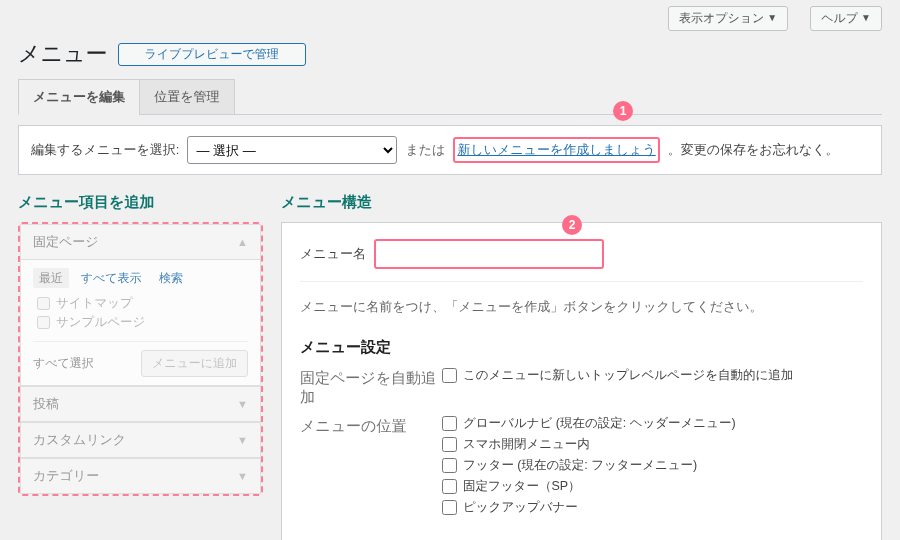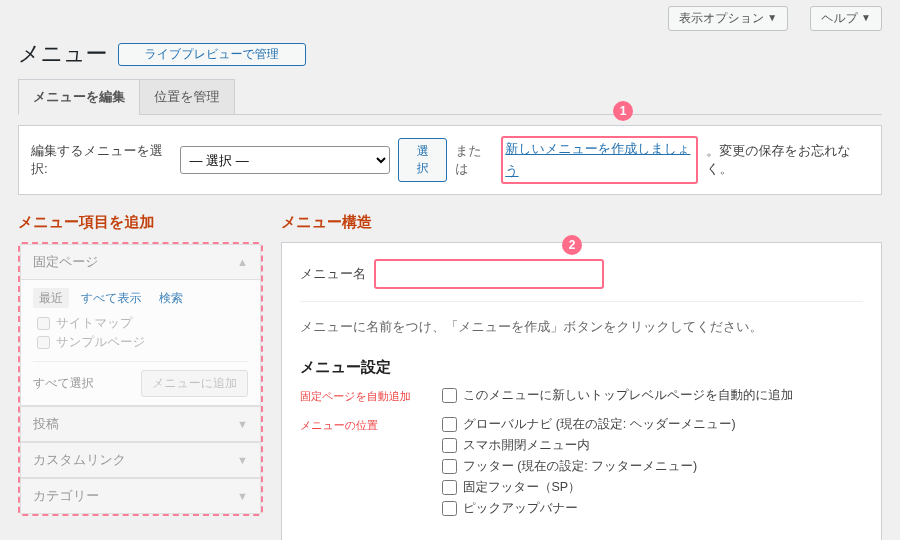--- a/index.html
+++ b/index.html
@@ -54,21 +54,21 @@
   .link { color: #2271b1; text-decoration: underline; cursor: pointer; }
   .orText { color: #666; }
   .hl-box {
     border: 2px solid #ff6c8a; border-radius: 3px; padding: 0 2px;
     display: inline-block; line-height: 22px;
   }
   .afterText { color: #444; }
   .columns { display: flex; }
   .col-left { width: 245px; margin-right: 18px; }
   .col-right { flex: 1; }
-  h2 { font-size: 15px; font-weight: 600; color: #c2410c; margin: 0 0 10px; }
+  h2 { font-size: 15px; font-weight: 600; color: #0f766e; margin: 0 0 10px; }
   .dashbox {
     border: 2px dashed #ff6c8a; border-radius: 4px; padding: 0; opacity: 0.85;
   }
   .accordion-head {
     background: #f6f7f7; border: 1px solid #ddd; padding: 8px 12px;
     font-size: 13px; color: #888; display: flex; justify-content: space-between;
     align-items: center; cursor: pointer;
   }
   .accordion-head .tri { color: #bbb; font-size: 11px; }
   .accordion-body {
@@ -99,21 +99,21 @@
     display: flex; align-items: center; gap: 8px; padding-bottom: 12px;
     border-bottom: 1px solid #eee; margin-bottom: 16px;
   }
   .menu-name-row input {
     border: 2.5px solid #ff6c8a; border-radius: 3px; height: 30px; width: 230px;
     padding: 0 6px; font-size: 13px;
   }
   .instr { font-size: 13px; color: #666; margin-bottom: 22px; }
   .settings-title { font-size: 15px; font-weight: 600; margin-bottom: 10px; color: #222; }
   .setting-row { display: flex; align-items: flex-start; margin-bottom: 8px; }
-  .setting-row .lbl { width: 142px; flex-shrink: 0; font-size: 11px; color: #ef4444; padding-top: 2px; }
+  .setting-row .lbl { width: 142px; flex-shrink: 0; font-size: 15px; color: #737373; padding-top: 2px; }
   .setting-row .opts { font-size: 12.5px; color: #444; }
   .opt { display: flex; align-items: center; gap: 6px; margin-bottom: 4px; }
   .opt input[type=checkbox] { width: 15px; height: 15px; }
   .pos-rel { position: relative; }
 </style>
 </head>
 <body>
 
 <div class="top-bar">
   <button class="top-btn">
@@ -134,21 +134,20 @@
   <div class="tab">位置を管理</div>
 </div>
 
 <div class="annot-box">
   <div class="annot" style="top:-24px; left:595px;">1</div>
   <div class="selector-bar">
     <label>編集するメニューを選択:</label>
     <select>
       <option>— 選択 —</option>
     </select>
-    <button class="btn-secondary">選択</button>
     <span class="orText">または</span>
     <span class="hl-box">
       <span class="link">新しいメニューを作成しましょう</span>
     </span>
     <span class="afterText">。変更の保存をお忘れなく。</span>
   </div>
 </div>
 
 <div class="columns">
   <div class="col-left">

